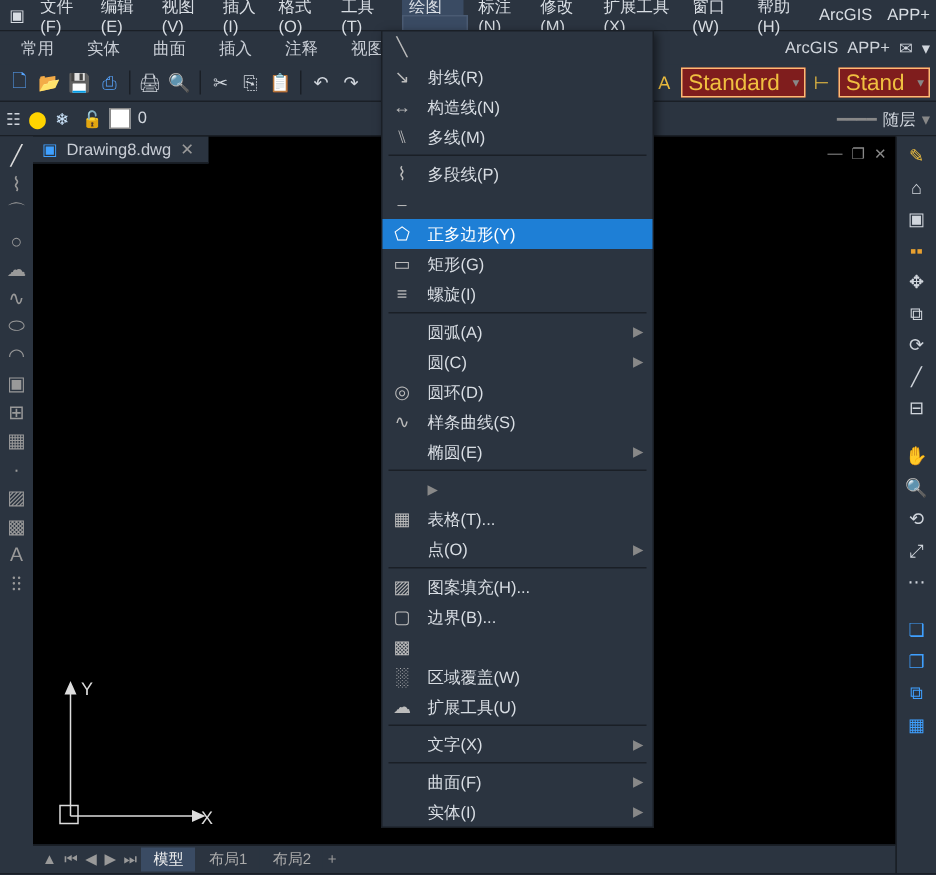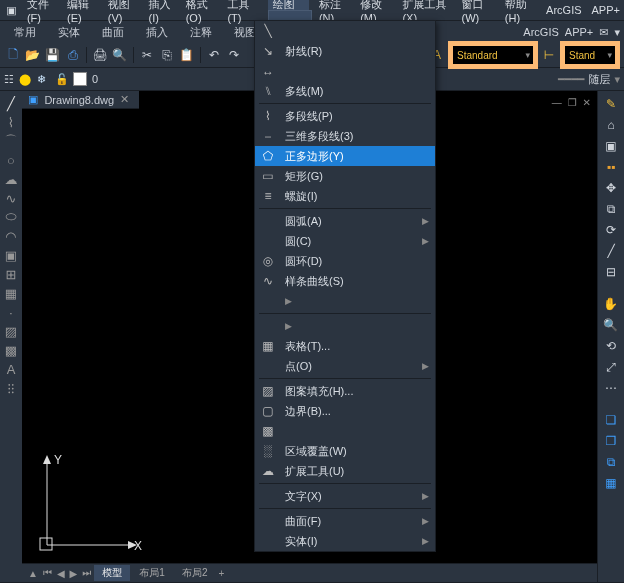--- a/index.html
+++ b/index.html
@@ -9,21 +9,21 @@
 .menubar .sel{background:#3a4b63;padding:1px 5px}
 .menubar .icon{width:13px;height:13px;display:inline-flex;align-items:center;justify-content:center}
 .tabbar{background:#2b3440;height:22px;display:flex;align-items:center;padding:0 4px;gap:2px}
 .tabbar .tab{padding:14px 10px;color:#c8cdd5;font-size:11px}
 .tabbar .tab.active{background:#3a4b63;border:1px solid #4a5b73}
 .tabbar .spacer{flex:1}
 .tabbar .right{display:flex;align-items:center;gap:6px}
 .toolbar1{background:#2b3440;height:24px;display:flex;align-items:center;padding:0 4px;gap:2px;border-bottom:1px solid #1a1f26}
 .toolbar1 .btn{width:18px;height:18px;display:flex;align-items:center;justify-content:center;font-size:12px}
 .toolbar1 .sep{width:1px;height:16px;background:#1a1f26;margin:0 2px}
-.combo{background:#000000;border:5px solid #fdba74;height:18px;padding:0 16px 0 4px;color:#f0c040;font-size:10px;display:flex;align-items:center;position:relative;min-width:60px}
+.combo{background:#7f1d1d;border:1px solid #fdba74;height:18px;padding:0 16px 0 4px;color:#f0c040;font-size:15px;display:flex;align-items:center;position:relative;min-width:60px}
 .combo::after{content:"▾";position:absolute;right:3px;color:#888;font-size:9px}
 .toolbar2{background:#2b3440;height:22px;display:flex;align-items:center;padding:0 4px;gap:4px;border-bottom:1px solid #1a1f26}
 .toolbar2 .sq{width:12px;height:12px;margin:0 1px}
 .mainrow{display:flex;height:491px;position:relative}
 .leftpal{width:22px;background:#2b3440;display:flex;flex-direction:column;gap:3px;padding-top:4px;align-items:center}
 .leftpal .i{width:16px;height:16px;display:flex;align-items:center;justify-content:center;font-size:13px;color:#999}
 .canvasarea{flex:1;background:#000;position:relative}
 .filetab{position:absolute;top:0;left:0;background:#2b3440;padding:2px 10px 2px 6px;display:flex;align-items:center;gap:6px;font-size:11px;color:#c8cdd5;border-bottom:1px solid #1a1f26}
 .filetab .x{color:#999;cursor:pointer}
 .wincontrols{position:absolute;top:6px;right:6px;display:flex;gap:6px;font-size:10px;color:#888}
@@ -201,33 +201,33 @@
 <div class="dropdown" id="dd">
     <div class="row">
       <span class="ico">╲</span>
     </div>
     <div class="row">
       <span class="ico">↘</span>
       <span class="lbl">射线(R)</span>
     </div>
     <div class="row">
       <span class="ico">↔</span>
+      <span class="lbl">构造线(N)</span>
     </div>
     <div class="row">
       <span class="ico">⑊</span>
       <span class="lbl">多线(M)</span>
     </div>
     <div class="sep"></div>
     <div class="row">
       <span class="ico">⌇</span>
       <span class="lbl">多段线(P)</span>
     </div>
     <div class="row">
       <span class="ico">⎯</span>
-      <span class="lbl">三维多段线(3)</span>
     </div>
     <div class="row hl">
       <span class="ico">⬠</span>
       <span class="lbl">正多边形(Y)</span>
     </div>
     <div class="row">
       <span class="ico">▭</span>
       <span class="lbl">矩形(G)</span>
     </div>
     <div class="row">
@@ -248,20 +248,21 @@
     <div class="row">
       <span class="ico">◎</span>
       <span class="lbl">圆环(D)</span>
     </div>
     <div class="row">
       <span class="ico">∿</span>
       <span class="lbl">样条曲线(S)</span>
     </div>
     <div class="row">
       <span class="ico"></span>
+      <span class="lbl">椭圆(E)</span>
       <span class="arr">▶</span>
     </div>
     <div class="sep"></div>
     <div class="row">
       <span class="ico"></span>
       <span class="arr">▶</span>
     </div>
     <div class="row">
       <span class="ico">▦</span>
       <span class="lbl">表格(T)...</span>

